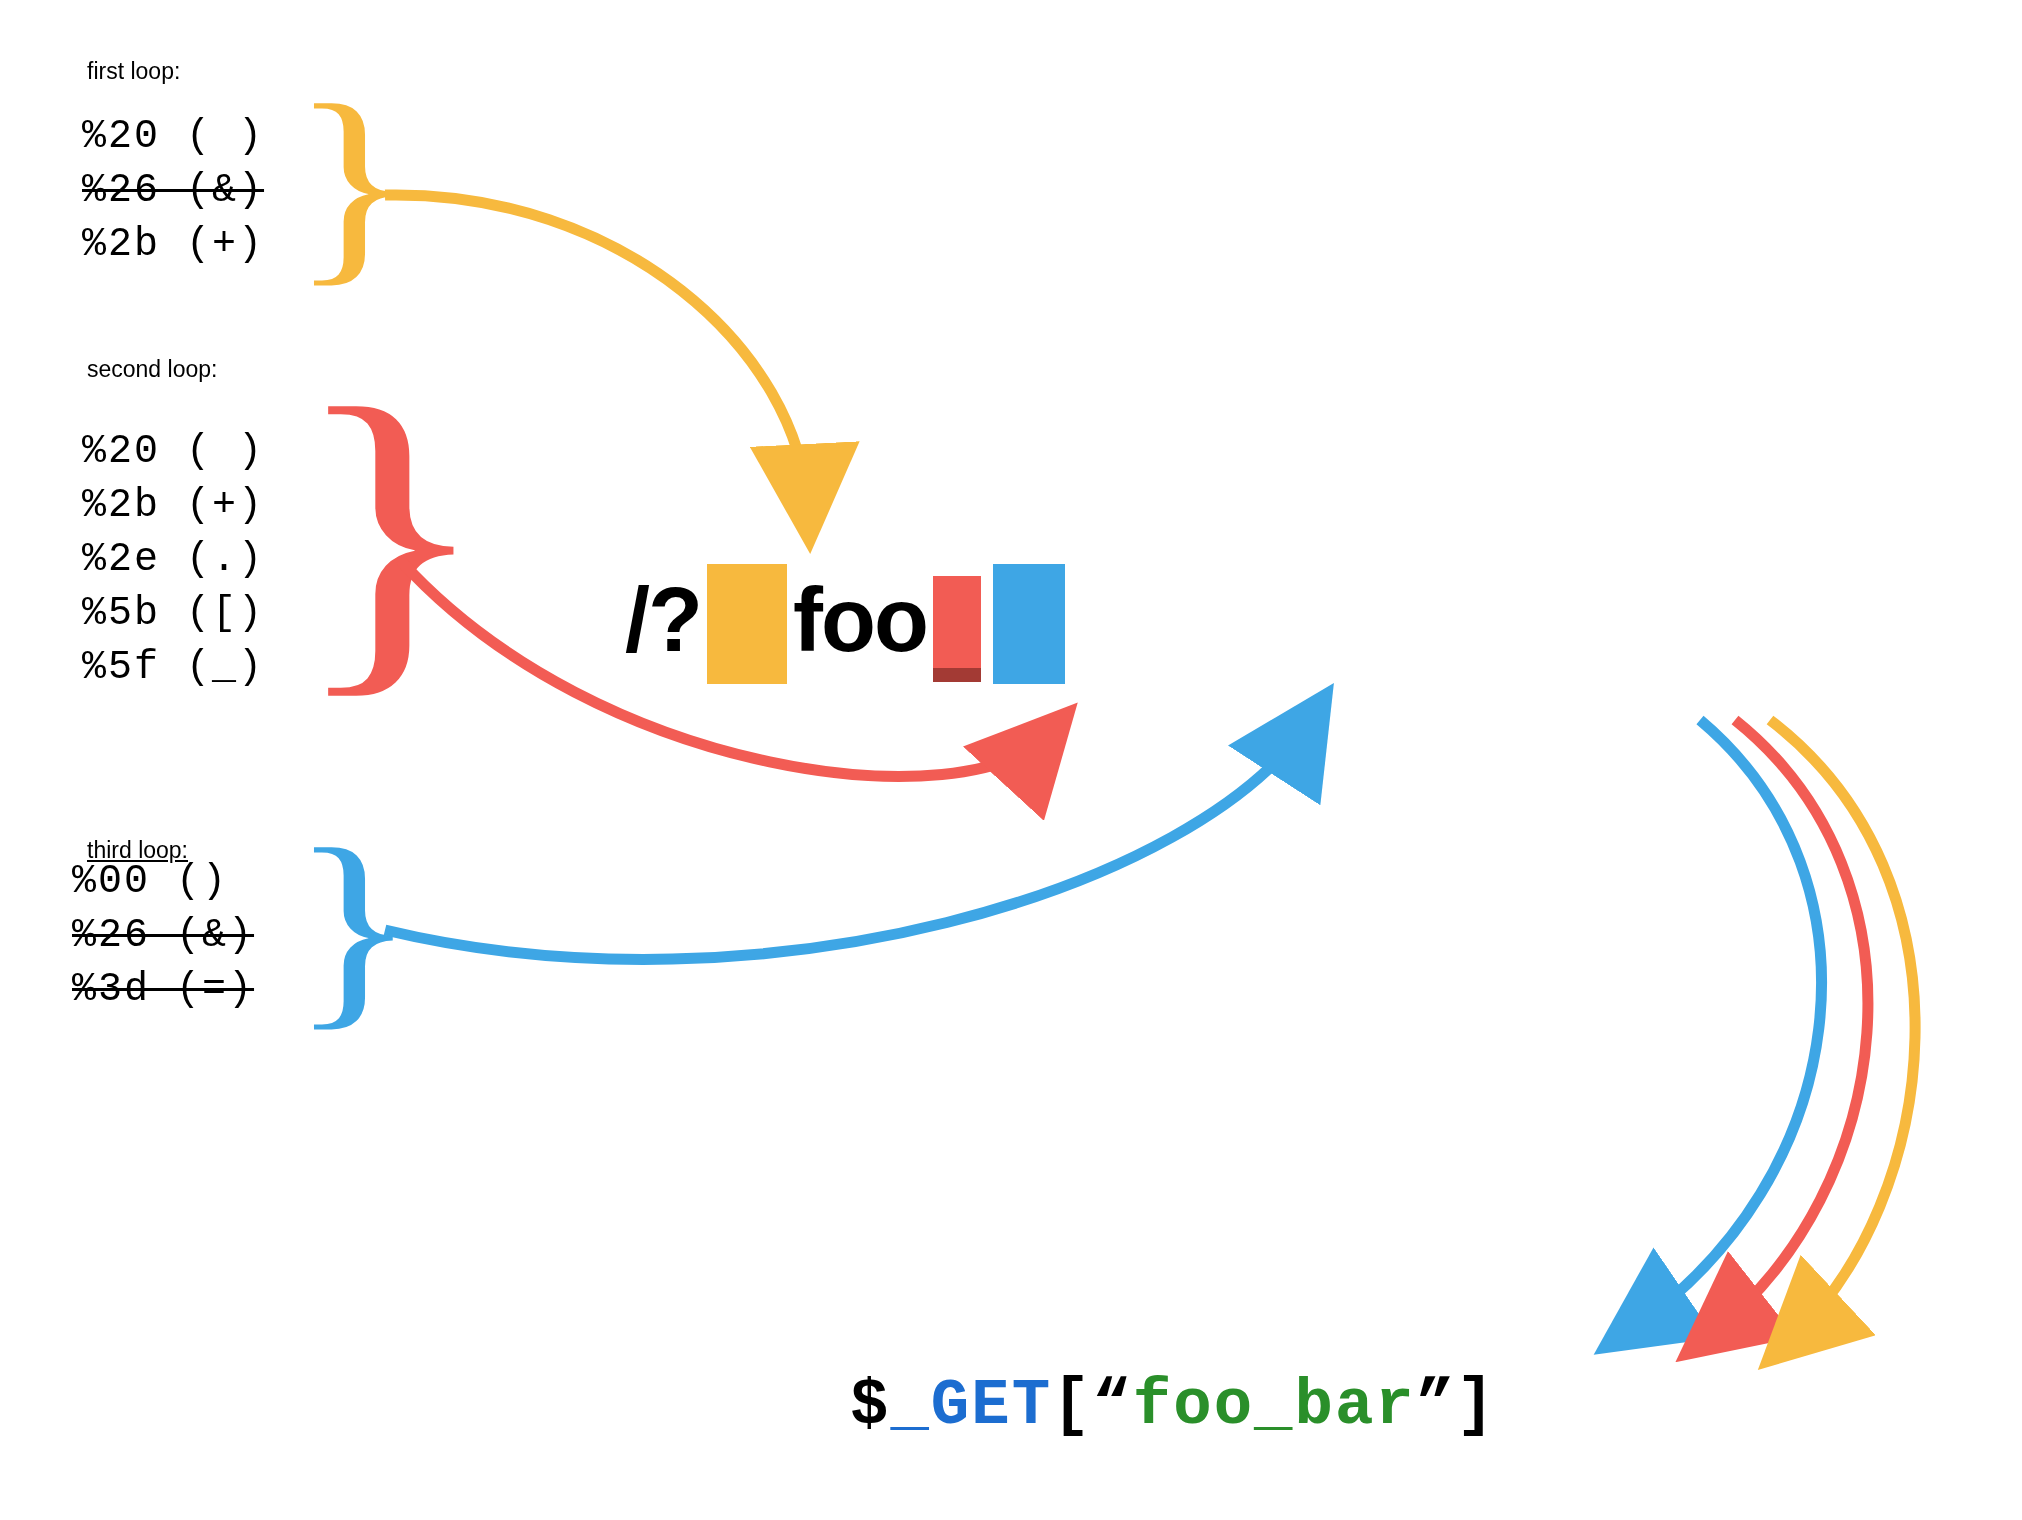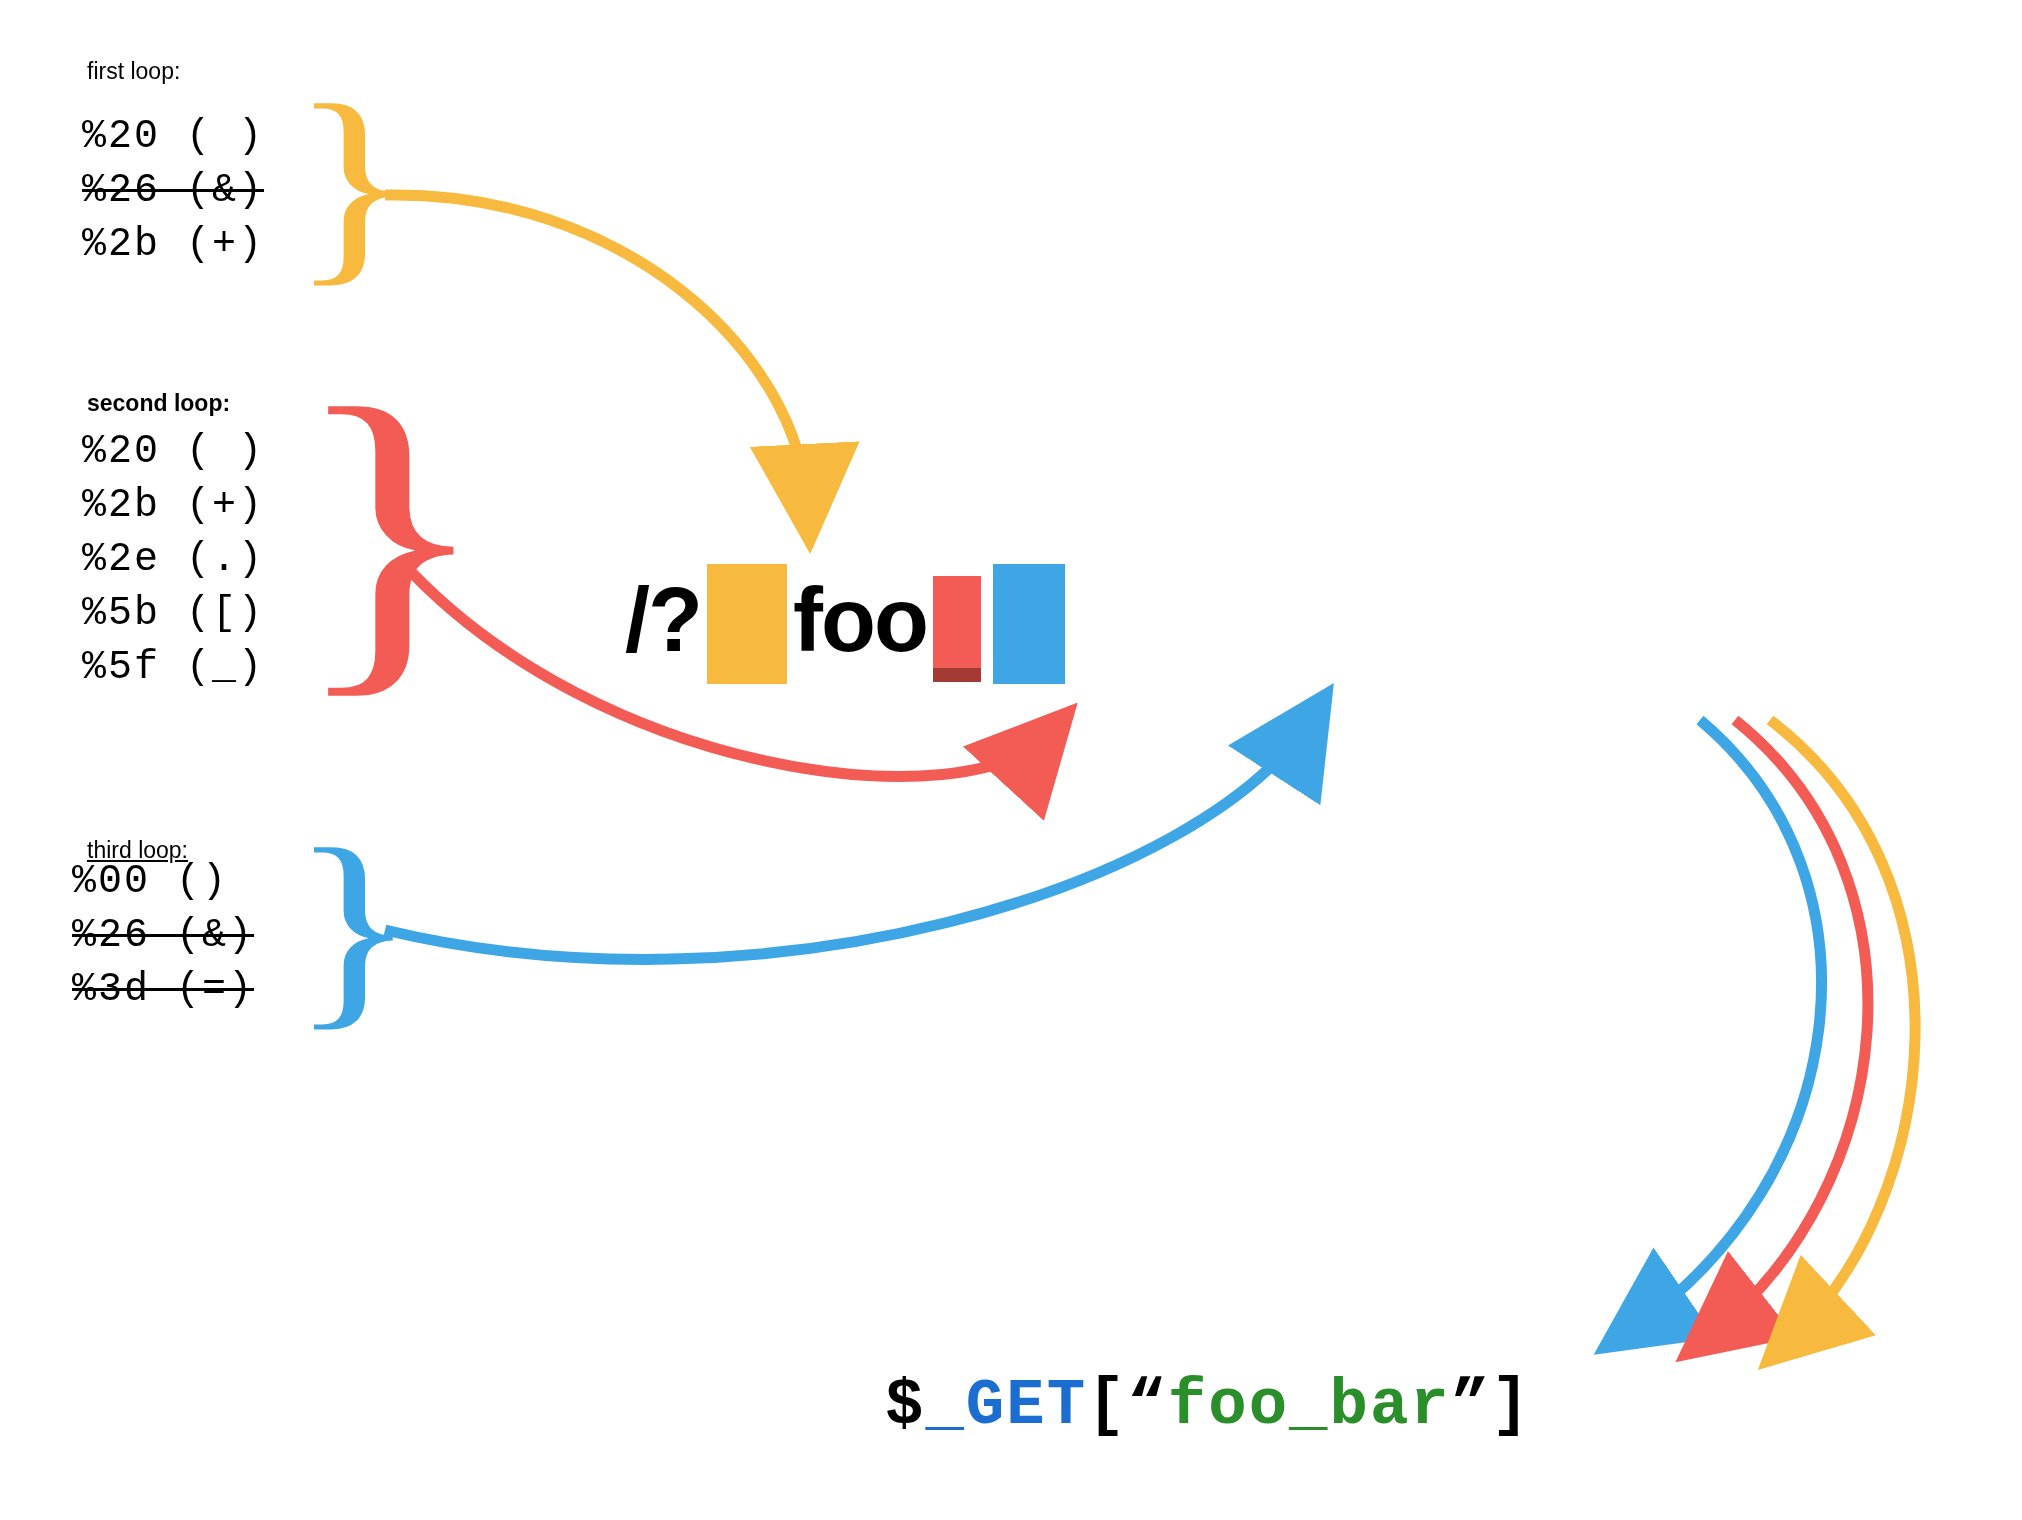--- a/index.html
+++ b/index.html
@@ -62,21 +62,20 @@
     background: #a33a34;
   }
   .slot-blue   { width: 72px; background: #3ea6e5; }
   
   .bottom-expr {
     position: absolute;
     left: 850px;
     top: 1370px;
     font-size: 64px;
     font-weight: 700;
-    margin-left: 35px;
   }
   .c-black { color: #000; }
   .c-blue  { color: #1c6dd0; }
   .c-green { color: #2a8f2a; }
   
   svg.overlay {
     position: absolute;
     left: 0; top: 0;
     width: 2022px;
     height: 1520px;
@@ -87,21 +86,21 @@
 <body>
 
 <div class="loop-title" style="left:87px; top:58px;">first loop:</div>
 <div class="loop-list mono" style="left:82px; top:110px;">
   <div>%20 ( )</div>
   <div class="strike">%26 (&amp;)</div>
   <div>%2b (+)</div>
 </div>
 <div class="brace" style="left:290px; top:56px; font-size:220px; color:#f7b93e;">}</div>
 
-<div class="loop-title" style="left:87px; top:390px;font-weight:bold;">second loop:</div>
+<div class="loop-title" style="left:87px; top:356px;">second loop:</div>
 <div class="loop-list mono" style="left:82px; top:425px;">
   <div>%20 ( )</div>
   <div>%2b (+)</div>
   <div>%2e (.)</div>
   <div>%5b ([)</div>
   <div>%5f (_)</div>
 </div>
 <div class="brace" style="left:290px; top:330px; font-size:350px; color:#f25c54;">}</div>
 
 <div class="loop-title" style="left:87px; top:837px;text-decoration:underline;">third loop:</div>

